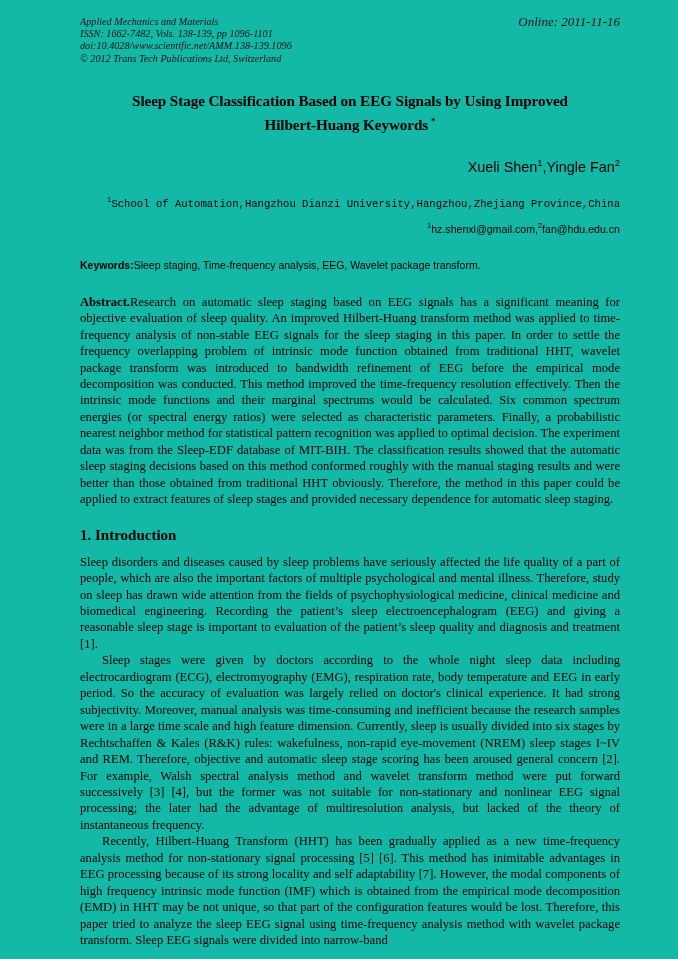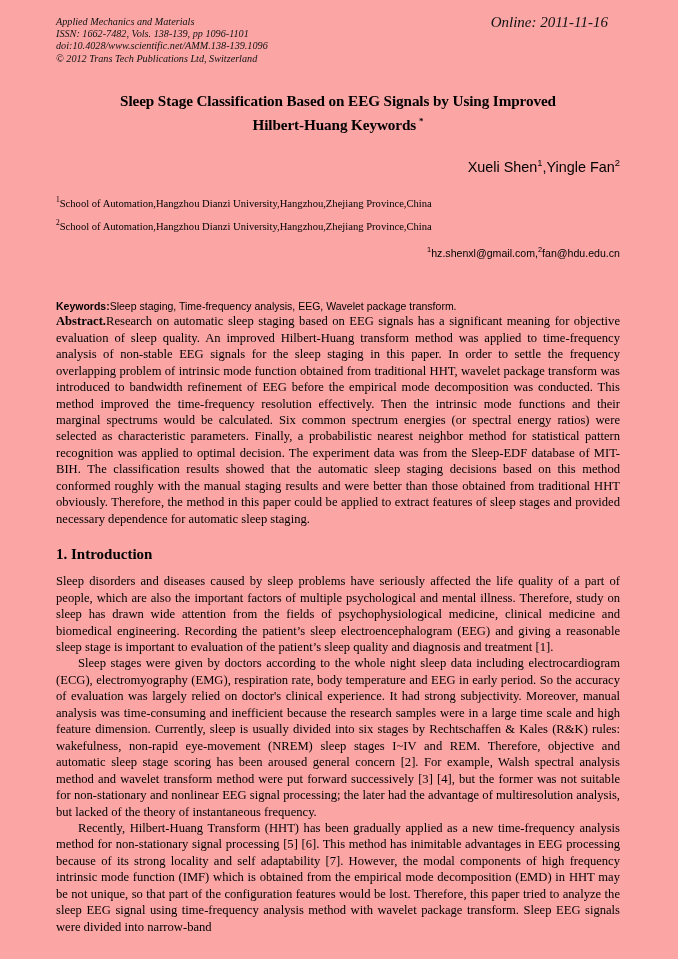--- a/index.html
+++ b/index.html
@@ -12,43 +12,43 @@
     height: 959px;
     overflow: hidden;
     font-family: "Liberation Serif", "DejaVu Serif", serif;
     color: #000000;
     -webkit-font-smoothing: antialiased;
   }
   .page {
     position: relative;
     width: 678px;
     height: 959px;
-    background: #fca5a5;
+    background: #14b8a6;
     box-sizing: border-box;
-    padding: 16px 58px 0 56px;
+    padding: 16px 58px 0 80px;
   }
 
   
   .journal-header {
     position: relative;
     font-family: "Liberation Serif", "DejaVu Serif", serif;
     font-style: italic;
     font-size: 10.2px;
     line-height: 12.2px;
     color: #111;
   }
   .journal-header .line {
     white-space: nowrap;
   }
   .online-date {
     position: absolute;
     top: 0;
-    right: 12px;
+    right: 0;
     font-style: italic;
-    font-size: 15px;
+    font-size: 13px;
     line-height: 12.2px;
     white-space: nowrap;
   }
 
   
   .title-block {
     margin-top: 26px;
     text-align: center;
     font-family: Liberation Serif, serif;
     font-weight: bold;
@@ -69,48 +69,49 @@
     margin-top: 19px;
     text-align: right;
     font-family: "Liberation Sans", "DejaVu Sans", sans-serif;
     font-size: 14.4px;
     line-height: 18px;
   }
   .authors sup { font-size: 9.4px; vertical-align: super; }
 
   .affiliations {
     margin-top: 14px;
-    text-align: left;
-    font-family: Liberation Serif, serif;
+    text-align: right;
+    font-family: Liberation Mono, monospace;
     font-size: 10.6px;
     line-height: 20px;
   }
   .affiliations .aff-line { display: block; }
   .affiliations sup { font-size: 7.4px; vertical-align: super; }
 
   .emails {
     margin-top: 6px;
     text-align: right;
     font-family: "Liberation Sans", "DejaVu Sans", sans-serif;
     font-size: 10.6px;
     line-height: 14px;
   }
   .emails sup { font-size: 7.4px; vertical-align: super; }
 
   
   .keywords {
-    margin-top: 40px;
+    margin-top: 22px;
     font-family: "Liberation Sans", "DejaVu Sans", sans-serif;
     font-size: 10.5px;
     line-height: 14px;
   }
   .keywords .kw-label { font-weight: bold; }
 
   
   .abstract {
+    margin-top: 22px;
     font-family: "Liberation Serif", "DejaVu Serif", serif;
     font-size: 12.6px;
     line-height: 16.45px;
     text-align: justify;
     text-justify: inter-word;
   }
   .abstract .ab-label { font-weight: bold; }
 
   
   .section-heading {
@@ -150,21 +151,20 @@
     <span class="title-line">Sleep Stage Classification Based on EEG Signals by Using Improved</span>
     <span class="title-line"><span>Hilbert-Huang Keywords</span><span class="title-star">*</span></span>
   </div>
 
   <div class="authors">
     <span>Xueli Shen</span><sup>1</sup><span>,</span><span>Yingle Fan</span><sup>2</sup>
   </div>
 
   <div class="affiliations">
     <span class="aff-line"><sup>1</sup><span>School of Automation,Hangzhou Dianzi University,Hangzhou,Zhejiang Province,China</span></span>
-    <span class="aff-line"><sup>2</sup><span>School of Automation,Hangzhou Dianzi University,Hangzhou,Zhejiang Province,China</span></span>
   </div>
 
   <div class="emails">
     <sup>1</sup><span>hz.shenxl@gmail.com,</span><sup>2</sup><span>fan@hdu.edu.cn</span>
   </div>
 
   <div class="keywords">
     <span class="kw-label">Keywords:</span><span>Sleep staging, Time-frequency analysis, EEG, Wavelet package transform.</span>
   </div>
 

